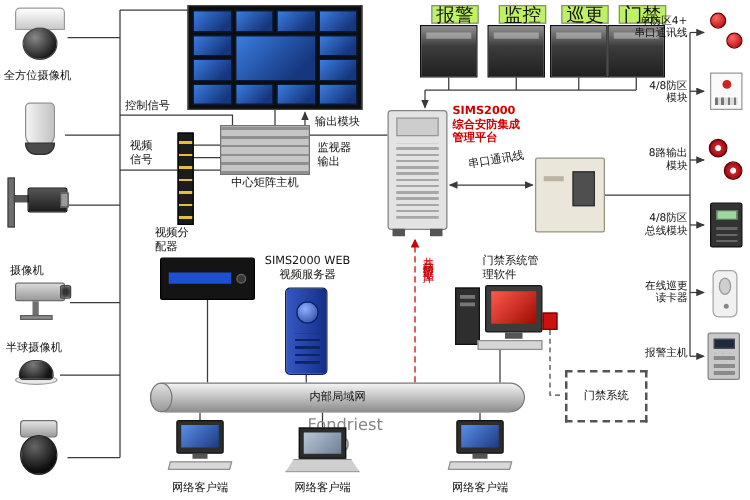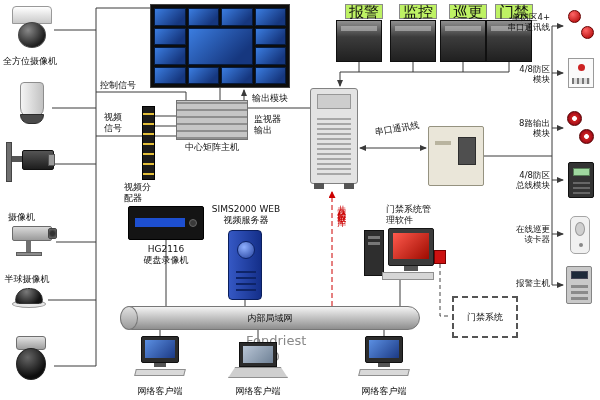--- a/index.html
+++ b/index.html
@@ -114,20 +114,23 @@
   <div class="lbl" style="left:252px;top:93px;width:56px">输出模块</div>
   <div class="lbl" style="left:254px;top:114px;width:32px">监视器
 输出</div>
 
   <div class="abs" style="left:310px;top:88px;width:48px;height:96px;background:#e3e3e3;border:1px solid #828282;border-radius:3px">
     <div class="abs" style="left:6px;top:5px;width:34px;height:15px;background:#cdcdcd;border:1px solid #979797"></div>
     <div class="abs" style="left:6px;top:26px;right:6px;bottom:8px;background:repeating-linear-gradient(0deg,#a7a7a7 0 2px,#e3e3e3 2px 5px)"></div>
   </div>
   <div class="abs" style="left:314px;top:183px;width:10px;height:6px;background:#555"></div>
   <div class="abs" style="left:344px;top:183px;width:10px;height:6px;background:#555"></div>
+  <div class="lbl red" style="left:362px;top:84px;width:66px;font-weight:bold">SIMS2000
+综合安防集成
+管理平台</div>
   <div class="lbl" style="left:374px;top:127px;width:58px;transform:rotate(-9deg);transform-origin:left top">串口通讯线</div>
 
   <div class="abs" style="left:428px;top:126px;width:56px;height:60px;background:#eae6d9;border:1px solid #959280;border-radius:2px">
     <div class="abs" style="right:7px;top:10px;width:18px;height:28px;background:#4f4f4f;border:1px solid #2e2e2e"></div>
     <div class="abs" style="left:6px;top:14px;width:16px;height:4px;background:#b9b49f"></div>
   </div>
 
   <div class="chip" style="left:345px;top:4px">报警</div>
   <div class="chip" style="left:399px;top:4px">监控</div>
   <div class="chip" style="left:449px;top:4px">巡更</div>
@@ -179,22 +182,20 @@
   </div>
   <div class="abs" style="left:566px;top:266px;width:26px;height:38px;background:#c9c9c9;border:1px solid #858585;border-radius:2px">
     <div class="abs" style="left:4px;top:4px;width:17px;height:8px;background:#1e2a3a;border:1px solid #445"></div>
     <div class="abs" style="left:4px;top:16px;width:17px;height:17px;background:repeating-linear-gradient(0deg,#8a8a8a 0 3px,#c9c9c9 3px 6px),repeating-linear-gradient(90deg,#8a8a8a 0 3px,transparent 3px 6px)"></div>
   </div>
 
   <div class="abs" style="left:128px;top:206px;width:76px;height:34px;background:#141414;border:1px solid #000;border-radius:2px">
     <div class="abs" style="left:6px;top:11px;width:50px;height:9px;background:#1d4fd0"></div>
     <div class="abs" style="left:60px;top:12px;width:8px;height:8px;background:#3a3a3a;border:1px solid #666;border-radius:50%"></div>
   </div>
-  <div class="lbl ctr" style="left:122px;top:244px;width:88px">HG2116
-硬盘录像机</div>
 
   <div class="lbl ctr" style="left:208px;top:204px;width:76px">SIMS2000 WEB
 视频服务器</div>
   <div class="abs" style="left:228px;top:230px;width:34px;height:70px;background:linear-gradient(90deg,#3558c4,#142f89);border:1px solid #0a1e5c;border-radius:4px">
     <div class="abs" style="left:8px;top:10px;width:18px;height:18px;background:radial-gradient(circle at 38% 32%,#8fb0ff,#23409c);border:1px solid #0d2366;border-radius:50%"></div>
     <div class="abs" style="left:7px;top:36px;width:20px;height:24px;background:repeating-linear-gradient(0deg,#0e2468 0 2px,transparent 2px 6px)"></div>
   </div>
 
   <div class="lbl" style="left:386px;top:204px;width:56px">门禁系统管
 理软件</div>

